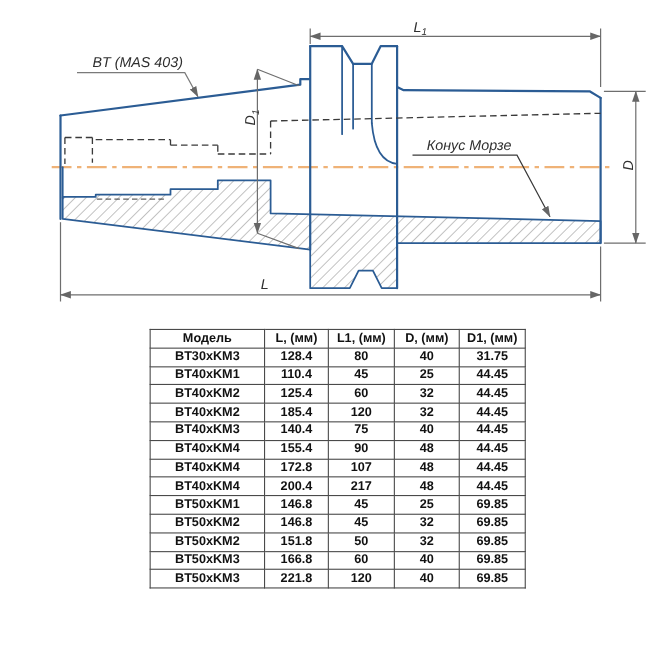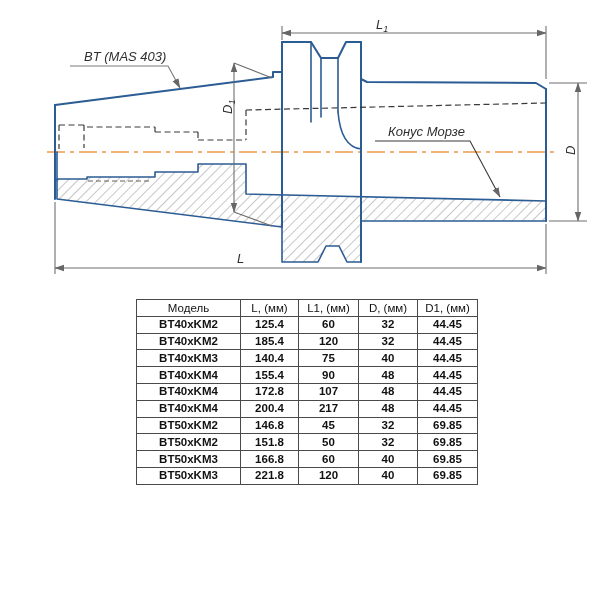--- a/index.html
+++ b/index.html
@@ -9,21 +9,21 @@
   .dim-label{font-style:italic;font-size:13px;fill:#2f2f2f;}
   .dim-sub{font-style:italic;font-size:9px;fill:#2f2f2f;}
   #spec-table-wrap{position:absolute;left:136px;top:299px;}
   table.spec{border-collapse:collapse;table-layout:fixed;background:#fff;}
   table.spec th,table.spec td{
     border:1px solid #4a4a4a;
     text-align:center;vertical-align:middle;
     font-size:11.5px;line-height:14.8px;height:15.8px;padding:0 2px;
     color:#111;white-space:nowrap;
   }
-  table.spec th{font-weight:normal;}
+  table.spec th{font-weight:bold;}
   table.spec td{font-weight:bold;}
   col.c-model{width:104px;} col.c-l{width:58px;} col.c-l1{width:60px;}
   col.c-d{width:59px;} col.c-d1{width:60px;}
 </style>
 </head>
 <body>
 
 <div id="stage">
 
   <svg id="drawing" width="606" height="298" viewBox="0 0 606 298">
@@ -129,20 +129,34 @@
         <tr>
           <th>Модель</th>
           <th>L, (мм)</th>
           <th>L1, (мм)</th>
           <th>D, (мм)</th>
           <th>D1, (мм)</th>
         </tr>
       </thead>
       <tbody>
           <tr>
+            <td>BT30xKM3</td>
+            <td>128.4</td>
+            <td>80</td>
+            <td>40</td>
+            <td>31.75</td>
+          </tr>
+          <tr>
+            <td>BT40xKM1</td>
+            <td>110.4</td>
+            <td>45</td>
+            <td>25</td>
+            <td>44.45</td>
+          </tr>
+          <tr>
             <td>BT40xKM2</td>
             <td>125.4</td>
             <td>60</td>
             <td>32</td>
             <td>44.45</td>
           </tr>
           <tr>
             <td>BT40xKM2</td>
             <td>185.4</td>
             <td>120</td>
@@ -171,20 +185,27 @@
             <td>44.45</td>
           </tr>
           <tr>
             <td>BT40xKM4</td>
             <td>200.4</td>
             <td>217</td>
             <td>48</td>
             <td>44.45</td>
           </tr>
           <tr>
+            <td>BT50xKM1</td>
+            <td>146.8</td>
+            <td>45</td>
+            <td>25</td>
+            <td>69.85</td>
+          </tr>
+          <tr>
             <td>BT50xKM2</td>
             <td>146.8</td>
             <td>45</td>
             <td>32</td>
             <td>69.85</td>
           </tr>
           <tr>
             <td>BT50xKM2</td>
             <td>151.8</td>
             <td>50</td>

